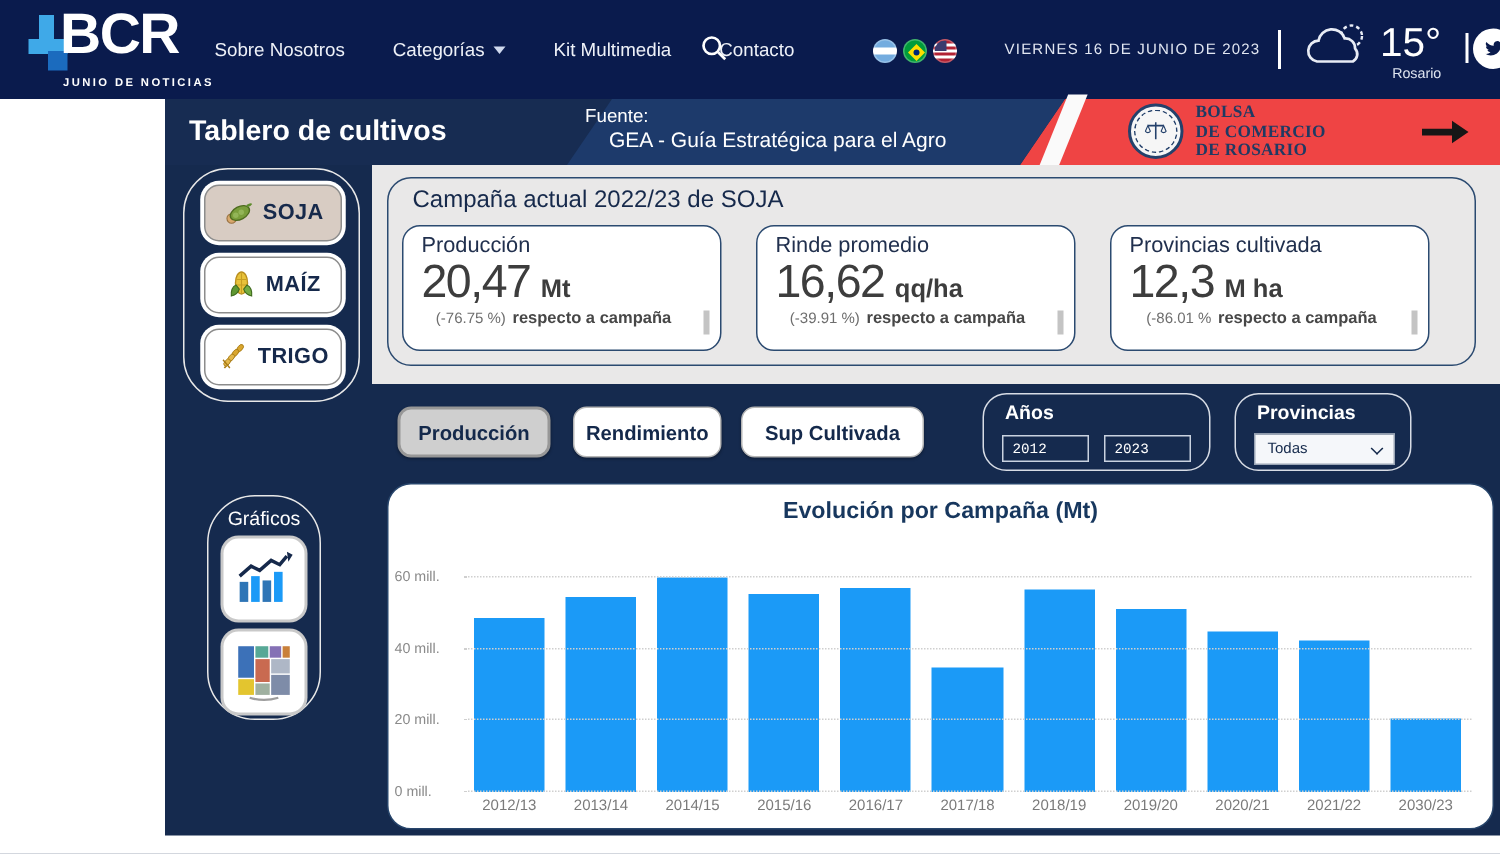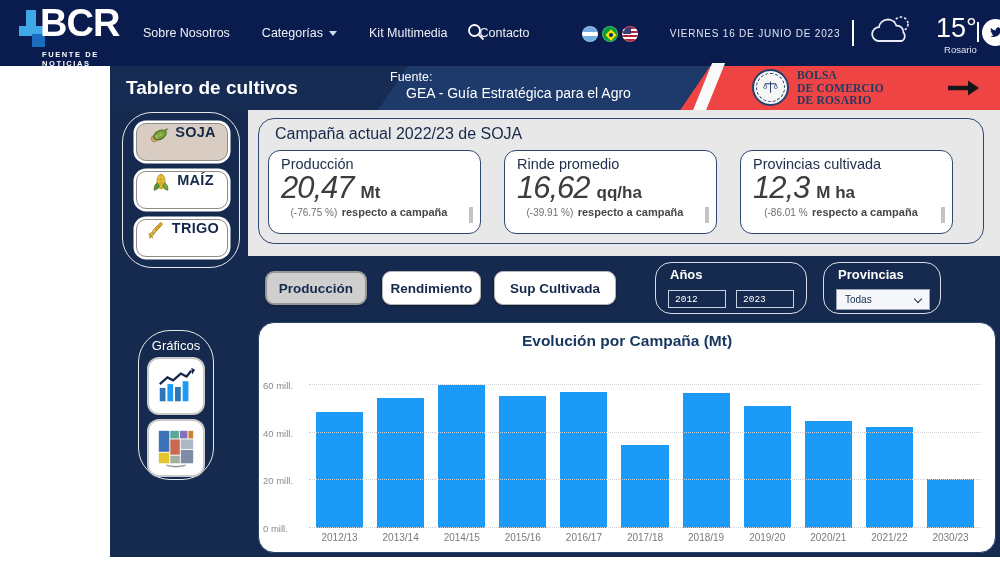--- a/index.html
+++ b/index.html
@@ -50,33 +50,33 @@
   #fuente-label { font-size:12.5px; }
   #fuente-value { font-size:14px; padding-left:16px; margin-top:1px; white-space:nowrap; }
   #org { position:absolute; left:642px; top:3px; display:flex; align-items:center; gap:8px; }
   #seal { width:37px; height:37px; border:2px solid #24416B; border-radius:50%; display:flex; align-items:center; justify-content:center; background:#F6F6F6; }
   #seal .inner { width:29px; height:29px; border:1px dashed #24416B; border-radius:50%; display:flex; align-items:center; justify-content:center; }
   #org-name { font-family:"Liberation Serif","DejaVu Serif",serif; color:#1F3A63; font-weight:bold; font-size:11.5px; line-height:12.5px; letter-spacing:0.2px; }
   #hdr-arrow { position:absolute; left:838px; top:13px; cursor:pointer; }
 
   
   #crops-panel { position:absolute; left:12px; top:46px; width:118px; height:156px; border:1.5px solid #E8E8E8; border-radius:30px; }
-  .crop-btn { position:absolute; left:13px; width:92px; height:38px; background:#fff; border:1px solid #8C8C8C; box-shadow:0 0 0 2.5px #fff; border-radius:10px; display:flex; align-items:flex-start; justify-content:center; gap:5px; cursor:pointer; }
+  .crop-btn { position:absolute; left:13px; width:92px; height:38px; background:#fff; border:1px solid #8C8C8C; box-shadow:0 0 0 2.5px #fff; border-radius:10px; display:flex; align-items:center; justify-content:center; gap:5px; cursor:pointer; }
   .crop-btn.selected { background:#D8CCC3; }
   .crop-label { font-size:14.5px; font-weight:bold; color:#16294B; letter-spacing:0.3px; }
 
   
   #kpi-region { position:absolute; left:138px; top:44px; width:752px; height:146px; background:#E9E8E8; }
   #kpi-panel { position:absolute; left:10px; top:8px; width:726px; height:126px; border:1.5px solid #2B4A70; border-radius:16px; }
   #kpi-title { position:absolute; left:16px; top:6px; font-size:16px; color:#16294B; }
   #kpi-cards { position:absolute; left:9px; top:31px; display:flex; gap:23px; }
   .kpi-card { position:relative; width:213px; height:84px; background:#fff; border:1px solid #2B4A70; border-radius:12px; padding:5px 10px 0 12px; }
   .kpi-card-title { font-size:14.5px; color:#21304e; }
   .kpi-value-row { display:flex; align-items:baseline; gap:7px; margin-top:-2px; }
-  .kpi-value { font-size:31px; font-weight:400; color:#3D3D3D; letter-spacing:-1px;font-style:italic; }
+  .kpi-value { font-size:31px; font-weight:400; color:#3D3D3D; letter-spacing:-1px; }
   .kpi-unit { font-size:17px; font-weight:bold; color:#3D3D3D; }
   .kpi-delta { width:176px; height:17px; overflow:hidden; line-height:12.5px; text-align:center; margin-top:-1px; }
   .kpi-delta .pct { font-size:10px; color:#6E6E6E; }
   .kpi-delta .txt { font-size:11px; color:#474747; font-weight:600; }
   .kpi-scroll { position:absolute; right:7px; bottom:10px; width:4px; height:16px; background:#C4C4C4; }
 
   
   .metric-btn { position:absolute; height:34px; background:#fff; border:1px solid #B5B5B5; border-radius:9px; font-size:13.5px; font-weight:bold; color:#14294B; display:flex; align-items:center; justify-content:center; cursor:pointer; box-shadow:0 1px 2px rgba(0,0,0,.3); font-family:inherit; }
   .metric-btn.selected { background:#CFCFCF; border:2px solid #979797; }
   .filter-panel { position:absolute; top:196px; height:52px; border:1.5px solid #D7DCE5; border-radius:16px; }
@@ -106,21 +106,21 @@
 <body>
 
 <div id="stage">
 
   <div id="navbar">
     <div id="logo">
       <div class="logo-plus-v"></div>
       <div class="logo-plus-h"></div>
       <div class="logo-plus-d"></div>
       <div class="logo-text">BCR</div>
-      <div class="logo-tagline">FUENTE DE NOTICIAS</div>
+      <div class="logo-tagline">JUNIO DE NOTICIAS</div>
     </div>
     <div id="nav-menu">
       <span class="nav-item">Sobre Nosotros</span>
       <span class="nav-item"><span>Categorías</span><span class="caret"></span></span>
       <span class="nav-item">Kit Multimedia</span>
       <span class="nav-item">Contacto</span>
     </div>
     <svg id="nav-search" viewBox="0 0 18 18">
       <circle cx="7.5" cy="7.5" r="5.5" fill="none" stroke="#fff" stroke-width="1.8"></circle>
       <line x1="11.8" y1="11.8" x2="16.5" y2="16.5" stroke="#fff" stroke-width="1.8"></line>
@@ -135,21 +135,21 @@
           <div class="canton"></div>
         </div>
     </div>
     <div id="nav-date">VIERNES 16 DE JUNIO DE 2023</div>
     <div id="nav-sep"></div>
     <div id="weather">
       <svg width="48" height="36" viewBox="0 0 48 36">
         <circle cx="33" cy="11" r="7" fill="none" stroke="#E8ECF5" stroke-width="1.6" stroke-dasharray="2.5 2"></circle>
         <path d="M10 28 a7 7 0 0 1 1-13.9 a9 9 0 0 1 17.4-1.5 a6.5 6.5 0 0 1 7 6.8 a5.5 5.5 0 0 1-1.5 8.6 z" fill="#0A1B4D" stroke="#E8ECF5" stroke-width="1.8"></path>
       </svg>
-      <div style="margin-left:20px;">
+      <div style="margin-left:4px;">
         <div id="weather-temp">15°</div>
         <div id="weather-city">Rosario</div>
       </div>
     </div>
     <div id="tw-sep"></div>
     <div id="twitter-badge">
       <svg width="17" height="17" viewBox="0 0 32 32">
           <path fill="#0A1B4D" d="M28 8.6c-.8.4-1.7.7-2.6.8a4.6 4.6 0 0 0 2-2.5c-.9.5-1.9.9-2.9 1.1a4.5 4.5 0 0 0-7.8 4.1A12.8 12.8 0 0 1 7.4 7.4a4.5 4.5 0 0 0 1.4 6 4.4 4.4 0 0 1-2-.6v.1c0 2.2 1.5 4 3.6 4.4a4.6 4.6 0 0 1-2 .1 4.5 4.5 0 0 0 4.2 3.1A9 9 0 0 1 6 22.4a12.7 12.7 0 0 0 6.9 2c8.3 0 12.8-6.9 12.8-12.8v-.6c.9-.6 1.6-1.4 2.3-2.4z"></path>
         </svg>
     </div>

